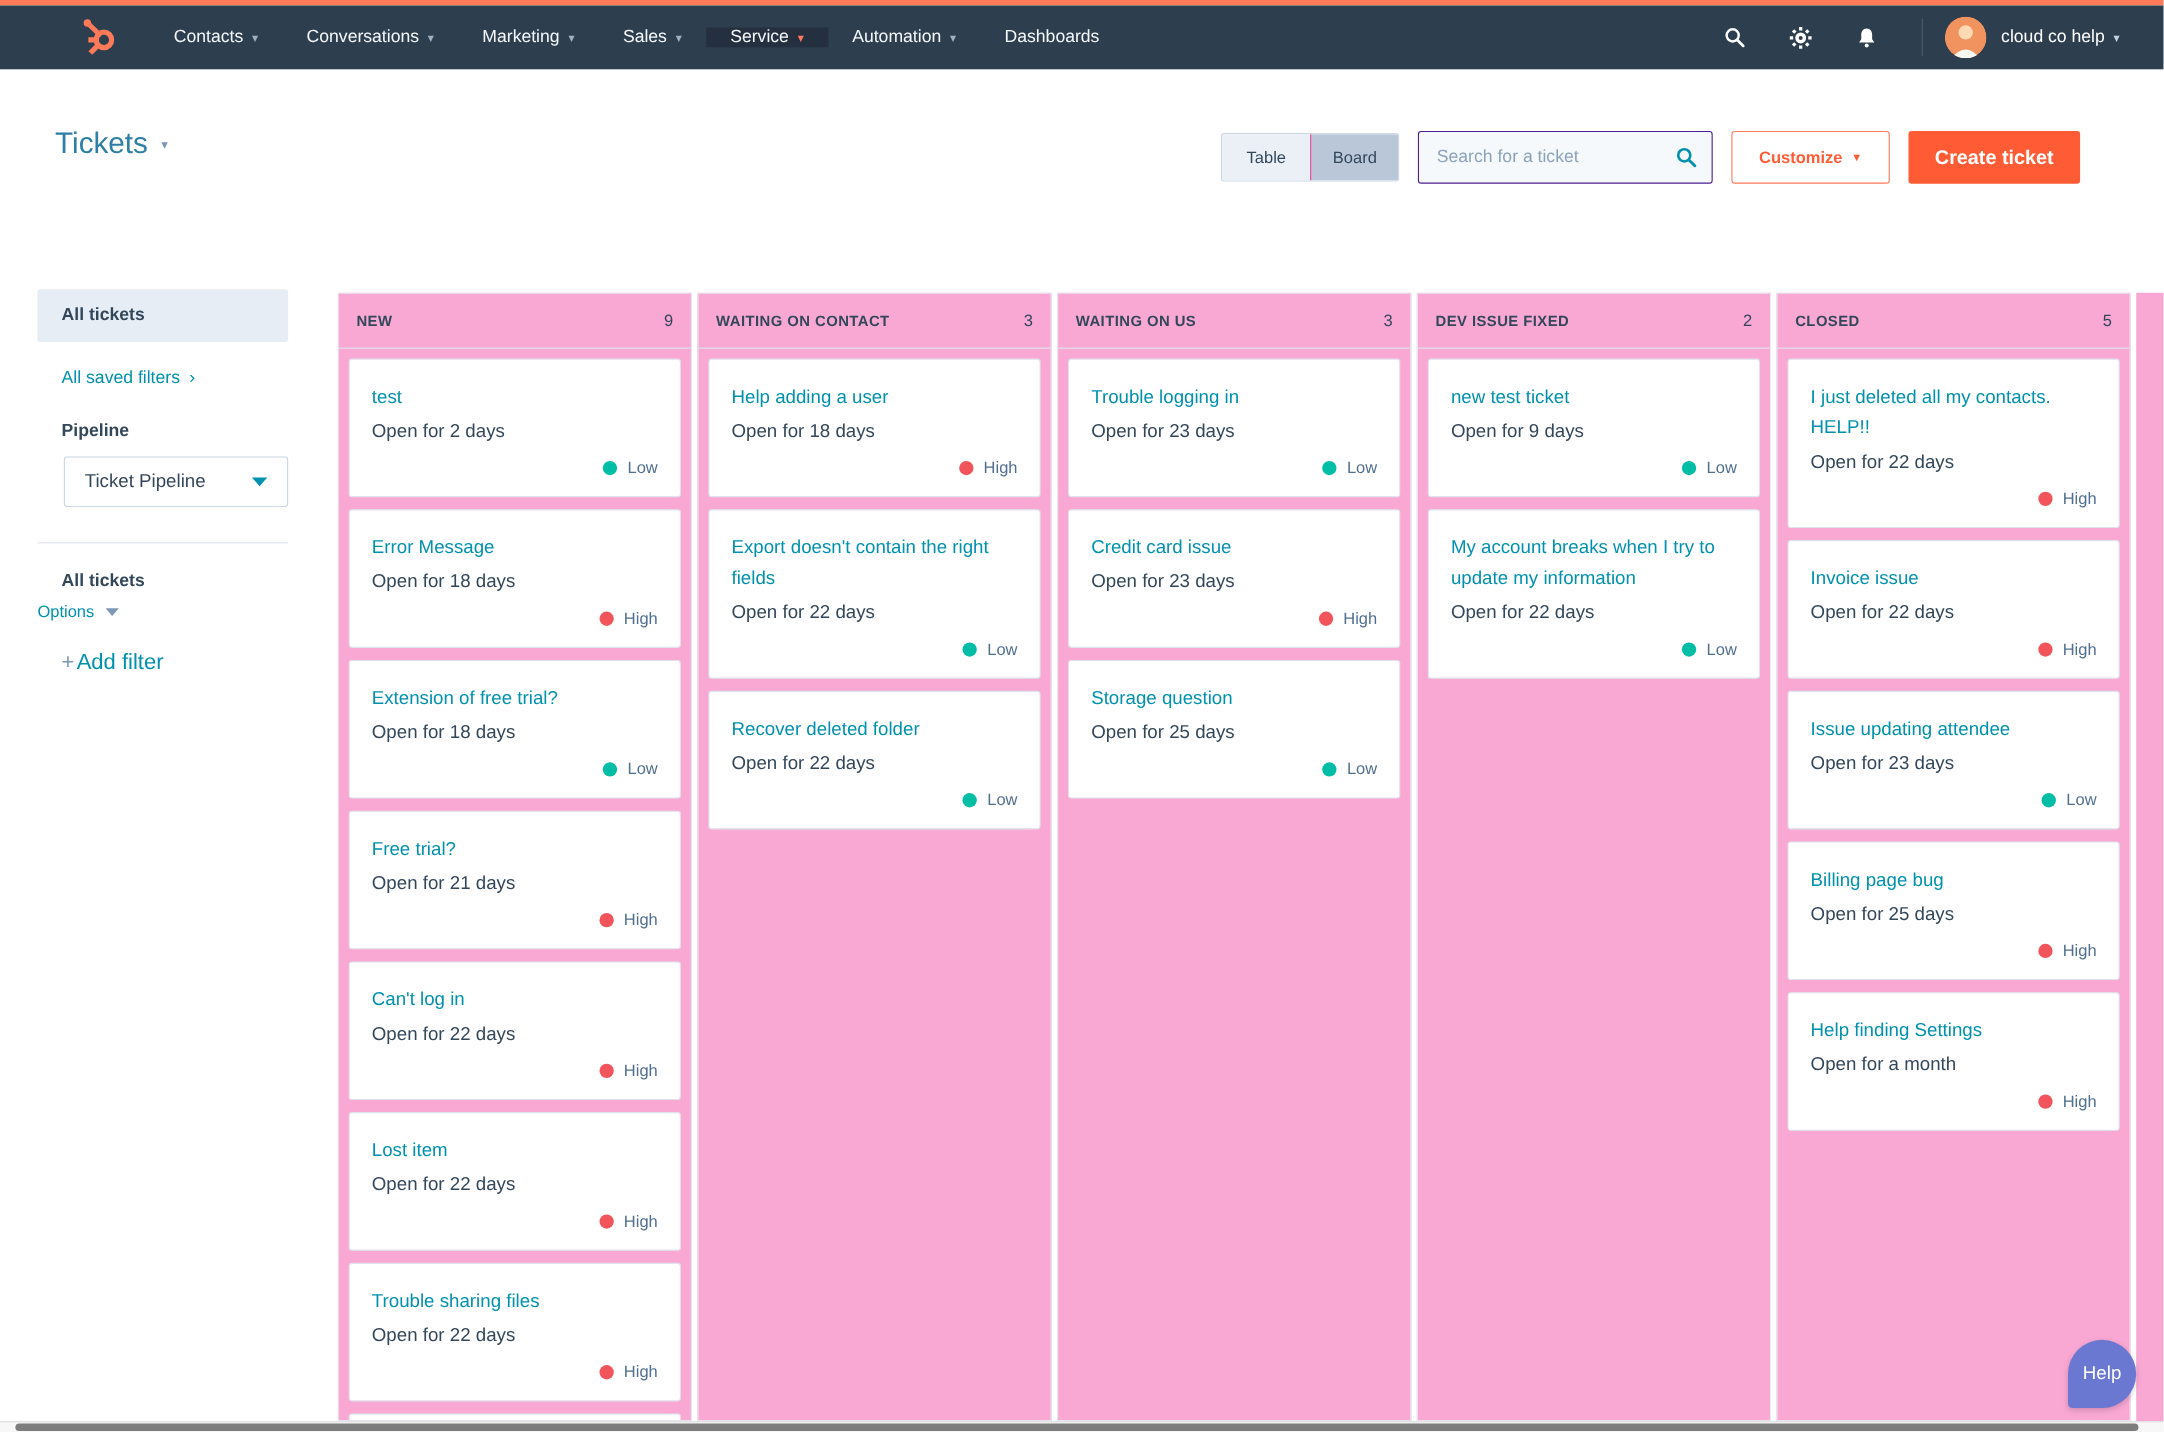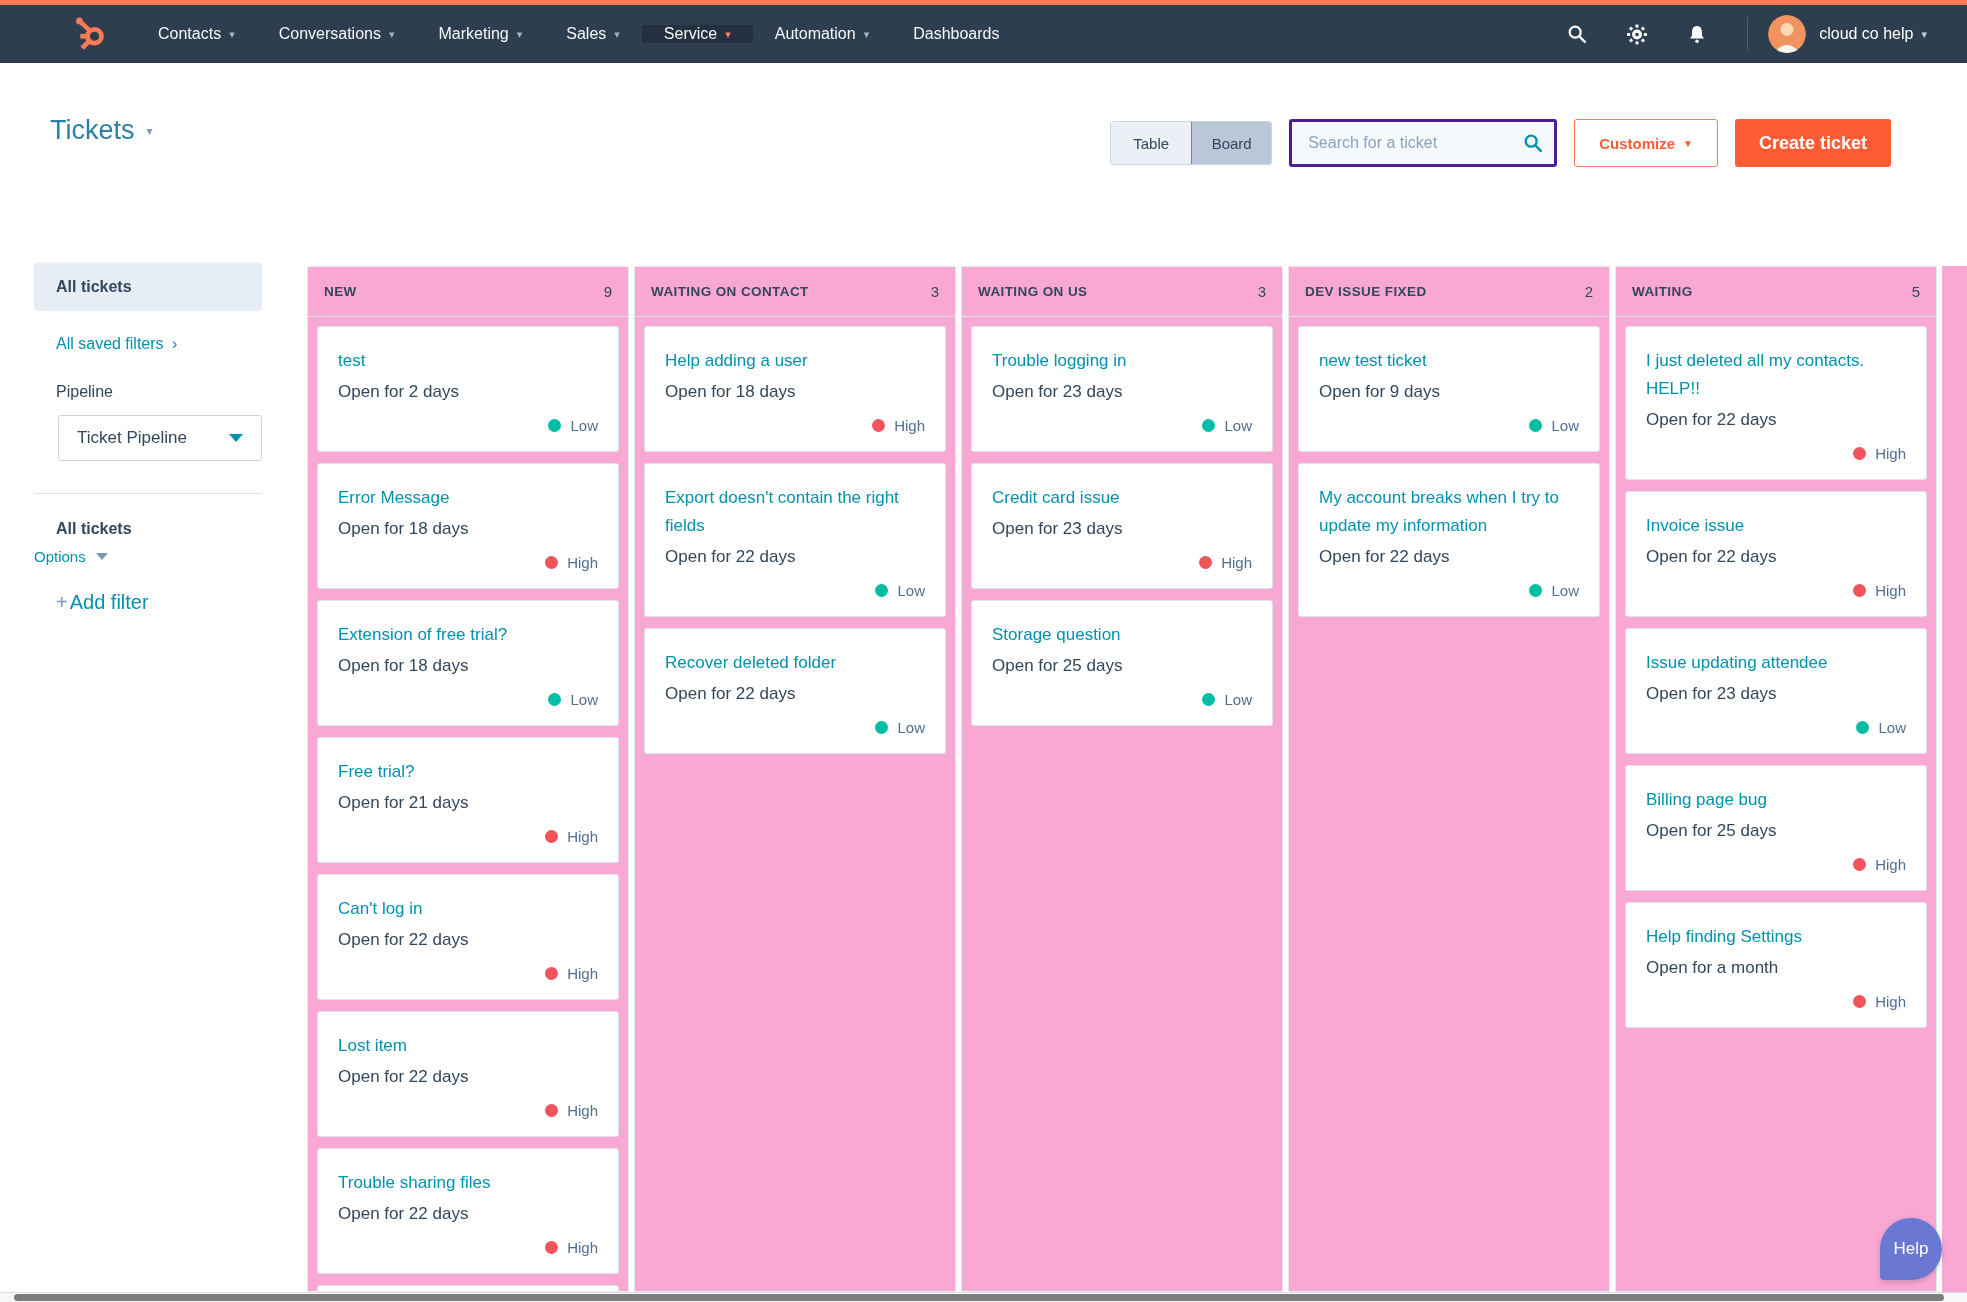--- a/index.html
+++ b/index.html
@@ -26,38 +26,38 @@
   .page-header { position:relative; height:145px; }
   .page-title-wrap { position:absolute; left:50px; top:52px; display:flex; align-items:center; cursor:pointer; }
   .page-title { font-size:27px; color:#2e7fa6; font-weight:400; }
   .page-title-caret { margin-left:12px; font-size:12px; color:#7c98b6; }
   .header-controls { position:absolute; top:55px; right:76px; display:flex; align-items:center; gap:17px; height:50px; }
   .view-toggle { display:flex; height:44px; border:1px solid #cbd6e2; border-radius:3px; overflow:hidden; }
   .toggle-btn { width:80px; display:flex; align-items:center; justify-content:center;
     font-size:15px; color:#33475b; background:#eaf0f6; cursor:pointer; }
   .toggle-btn.selected { background:#bac7d8; border-left:1px solid #ec4899; }
   .ticket-search { position:relative; width:268px; height:48px; }
-  .ticket-search input { width:100%; height:100%; border:3px solid #4c1d95; border-radius:3px;
+  .ticket-search input { width:100%; height:100%; border:1px solid #4c1d95; border-radius:3px;
     background:#f6f9fb; padding:0 44px 0 16px; font-size:16px; color:#33475b;
     font-family:"Liberation Sans", sans-serif; }
   .ticket-search input::placeholder { color:#8aa2bc; }
   .ticket-search .s-icon { position:absolute; right:13px; top:13px; }
   .btn-customize { height:48px; padding:0 24px; border:1px solid #ff7a59; border-radius:3px;
     background:#fff; color:#ff5c35; font-size:15px; font-weight:600; display:flex; align-items:center; cursor:pointer; }
   .btn-customize .caret { font-size:10px; margin-left:8px; }
   .btn-create { height:48px; padding:0 24px; border:none; border-radius:3px; background:#ff5c35;
     color:#fff; font-size:18px; font-weight:600; display:flex; align-items:center; cursor:pointer; }
 
   
   .sidebar { position:absolute; left:34px; top:263px; width:228px; }
   .sb-selected { height:48px; background:#e7edf4; border-radius:3px; display:flex; align-items:center;
     padding-left:22px; font-size:16px; font-weight:700; cursor:pointer; }
   .sb-link { margin:24px 0 0 22px; font-size:16px; color:#0091ae; cursor:pointer; display:inline-block; }
   .sb-link .chev { margin-left:4px; }
-  .sb-label { margin:30px 0 0 22px; font-size:16px; font-weight:400; }
+  .sb-label { margin:30px 0 0 22px; font-size:16px; font-weight:700; }
   .sb-select { margin:14px 0 0 24px; width:204px; height:46px; border:1px solid #cbd6e2; border-radius:3px;
     background:#fff; display:flex; align-items:center; justify-content:space-between; padding:0 18px 0 18px;
     font-size:17px; cursor:pointer; }
   .tri-down-teal { width:0; height:0; border-left:7px solid transparent; border-right:7px solid transparent;
     border-top:8px solid #0091ae; }
   .sb-divider { margin-top:32px; border-top:1px solid #dfe3eb; }
   .sb-list-title { margin:26px 0 0 22px; font-size:16px; font-weight:700; }
   .sb-options { margin-top:10px; display:flex; justify-content:flex-start; align-items:center; padding-right:2px; }
   .sb-options .lbl { color:#0091ae; font-size:15px; cursor:pointer; }
   .sb-options .tri { width:0; height:0; border-left:6px solid transparent; border-right:6px solid transparent;
@@ -379,21 +379,21 @@
           <div class="card-open">Open for 22 days</div>
           <div class="card-pri">
             <span class="pri-dot" style="background: rgb(0, 189, 165);"></span>
             <span class="pri-label">Low</span>
           </div>
         </div>
       </div>
     </div>
     <div class="col">
       <div class="col-head">
-        <span class="col-name">WAITING</span>
+        <span class="col-name">CLOSED</span>
         <span class="col-count">5</span>
       </div>
       <div class="col-cards">
         <div class="card">
           <div class="card-title">I just deleted all my contacts. HELP!!</div>
           <div class="card-open">Open for 22 days</div>
           <div class="card-pri">
             <span class="pri-dot" style="background: rgb(242, 84, 91);"></span>
             <span class="pri-label">High</span>
           </div>

